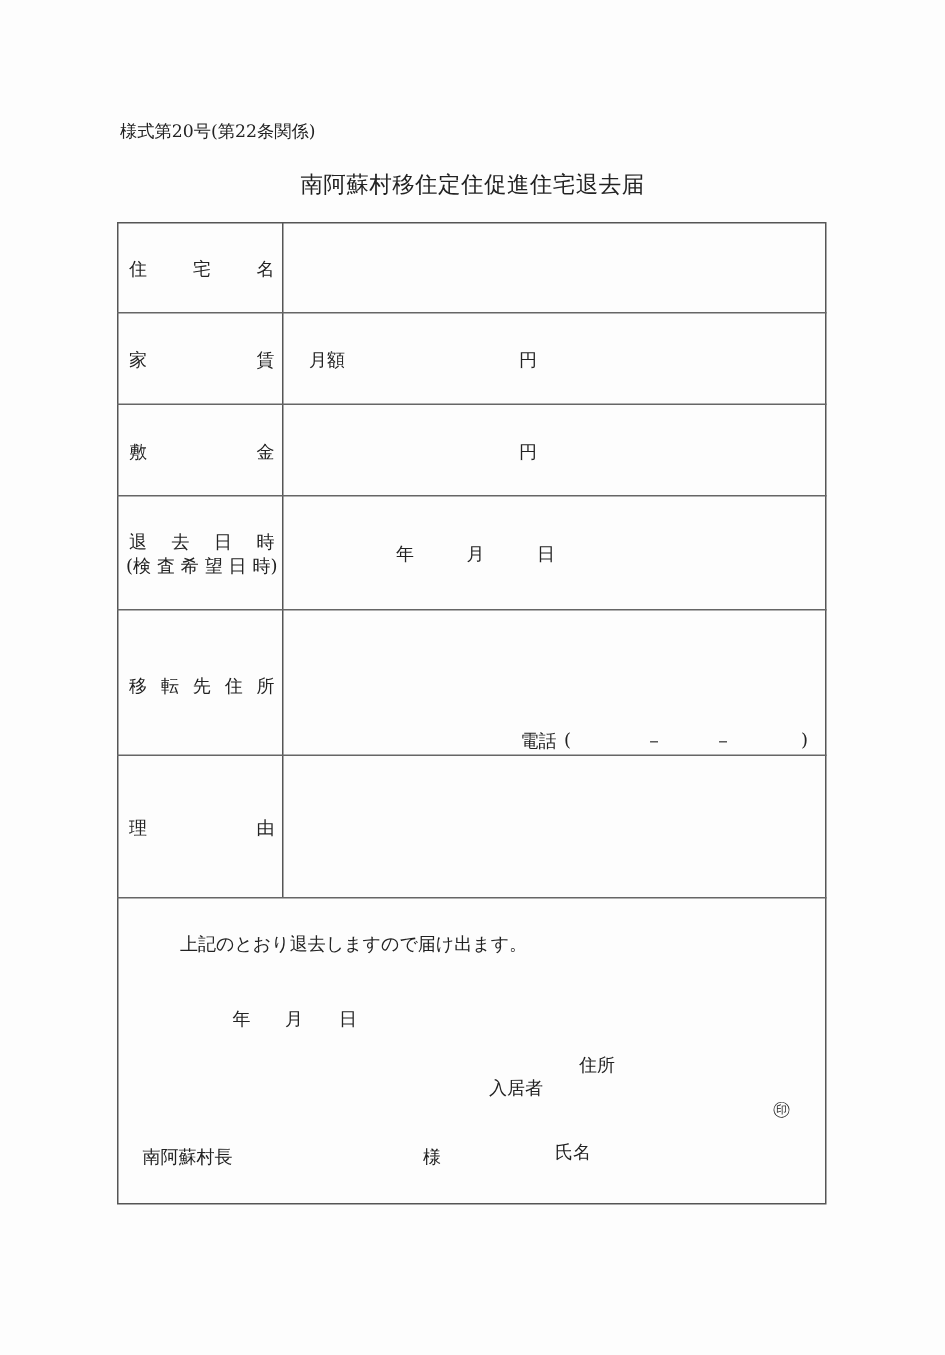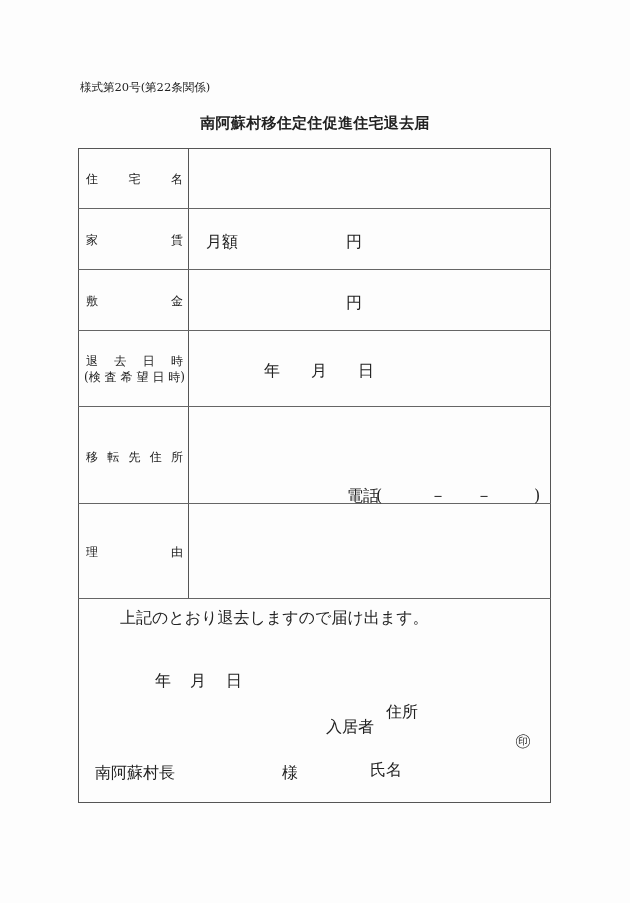--- a/index.html
+++ b/index.html
@@ -1,26 +1,26 @@
 <!DOCTYPE html>
 <html><head>
 <meta charset="utf-8">
 <style>
   html, body { margin:0; padding:0; }
   body { width:630px; height:903px; background:#fdfdfd; position:relative; overflow:hidden;
          font-family:"DejaVu Serif","Liberation Serif",serif; color:#222; }
   .abs { position:absolute; white-space:nowrap; }
   .form-no { left:80px; top:80px; font-size:11.5px; }
-  .title { left:0; width:630px; top:114px; text-align:center; font-size:15px; font-weight:bold; letter-spacing:0.3px; }
+  .title { left:0; width:630px; top:114px; text-align:center; font-size:15px; font-weight:normal; letter-spacing:0.3px; }
   .frame { position:absolute; left:78px; top:148px; width:473px; height:655px; border:1px solid #555; box-sizing:border-box; }
   .hline { position:absolute; left:78px; width:473px; height:0; border-top:1px solid #666; }
   .vline { position:absolute; left:188px; top:148px; width:0; height:450px; border-left:1px solid #555; }
   .label { position:absolute; left:86px; width:97px; display:flex; justify-content:space-between; font-size:12px; }
   .label2 { position:absolute; left:84px; width:101px; display:flex; justify-content:space-between; font-size:12px; }
-  .t { font-size:16px; }
+  .t { font-size:12px; }
 </style>
 </head>
 <body>
 
 <div class="abs form-no">様式第20号(第22条関係)</div>
 <div class="abs title">南阿蘇村移住定住促進住宅退去届</div>
 
 <div class="frame"></div>
 <div class="vline"></div>
 <div class="hline" style="top:208px"></div>
@@ -85,21 +85,21 @@
 <div class="abs t" style="left:476px;top:486px">－</div>
 <div class="abs t" style="left:534px;top:486px">)</div>
 <div class="abs" style="left:385px;top:482px;width:145px;height:20px"></div>
 
 <div class="label" style="top:544px">
   <span>理</span>
   <span>由</span>
 </div>
 <div class="abs" style="left:195px;top:510px;width:350px;height:82px"></div>
 
-<div class="abs t" style="left:120px;top:608px">上記のとおり退去しますので届け出ます。</div>
+<div class="abs t" style="left:120px;top:621px">上記のとおり退去しますので届け出ます。</div>
 <div class="abs t" style="left:155px;top:671px">年</div>
 <div class="abs t" style="left:190px;top:671px">月</div>
 <div class="abs t" style="left:226px;top:671px">日</div>
 <div class="abs t" style="left:386px;top:702px">住所</div>
 <div class="abs t" style="left:326px;top:717px">入居者</div>
 <div class="abs t" style="left:370px;top:760px">氏名</div>
 <div class="abs" style="left:400px;top:699px;width:140px;height:18px"></div>
 <div class="abs" style="left:400px;top:729px;width:110px;height:18px"></div>
 <div class="abs t" style="left:515px;top:731px">㊞</div>
 <div class="abs t" style="left:95px;top:763px">南阿蘇村長</div>

